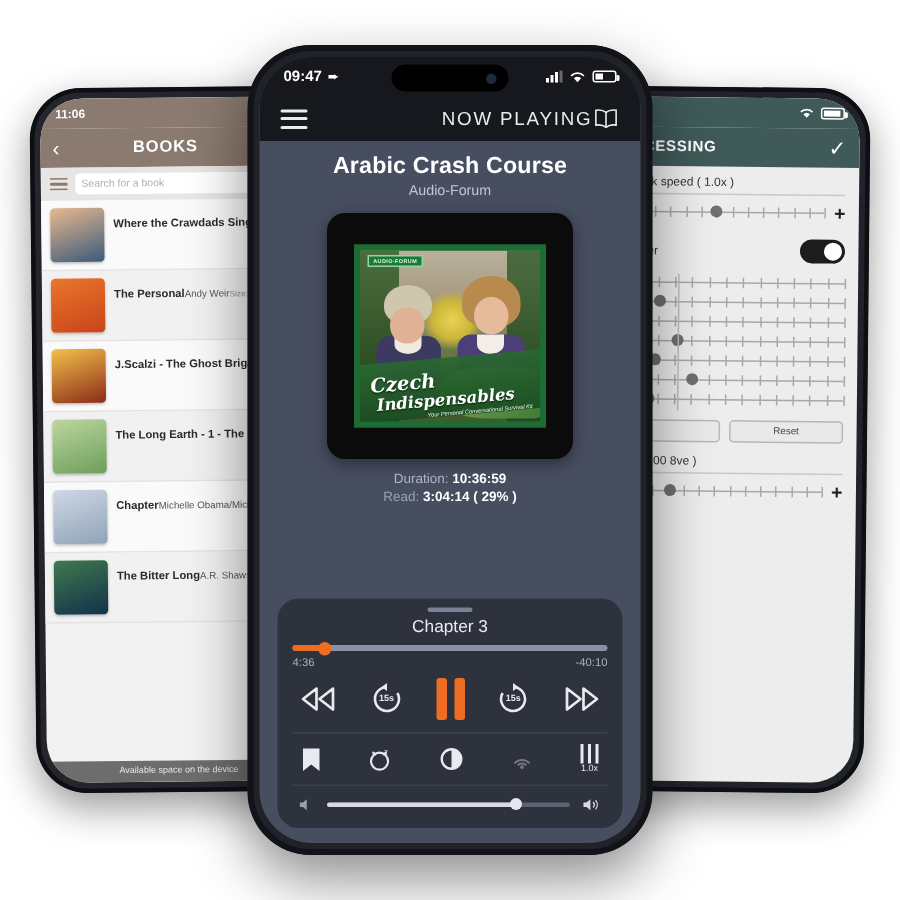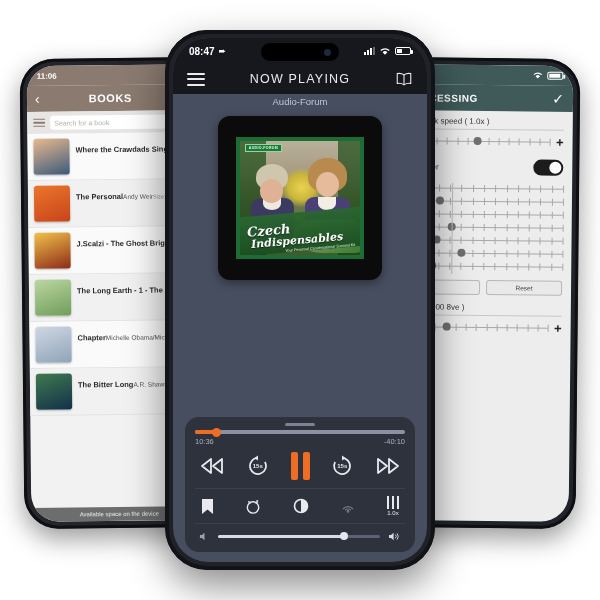--- a/index.html
+++ b/index.html
@@ -99,21 +99,21 @@
   .sigbars i { width:2px; background:#fff; display:block; }
   .batt { width:16px; height:8px; border:1px solid #fff; border-radius:2px; position:relative; }
   .batt b { position:absolute; left:1px; top:1px; bottom:1px; width:5px; background:#fff; display:block; }
   .batt:after { content:""; position:absolute; right:-3px; top:2px; width:2px; height:4px;
                 background:#fff; border-radius:0 1px 1px 0; }
 
   .c-nav { height:30px; background:#16181d; display:flex; align-items:center;
            padding:0 14px; color:#e9ebef; }
   .c-burger { width:18px; display:flex; flex-direction:column; gap:3.5px; }
   .c-burger i { height:2px; background:#e9ebef; display:block; border-radius:1px; }
-  .c-nav .ttl { flex:1; text-align:center; font-size:12.5px; letter-spacing:1.2px; }
+  .c-nav .ttl { flex:1; text-align:right; font-size:12.5px; letter-spacing:1.2px; }
   .bookicon { width:18px; height:14px; position:relative; }
   .bookicon svg { width:18px; height:14px; }
 
   .c-title { text-align:center; font-size:15.5px; font-weight:bold; color:#fff;
              margin-top:8px; letter-spacing:.1px; }
   .c-sub { text-align:center; font-size:9.5px; color:#c2c7d2; margin-top:2px; }
 
   .artwrap { width:164px; height:164px; margin:9px auto 0 auto; border-radius:12px;
              background:#0b0b0b; display:flex; align-items:center; justify-content:center;
              box-shadow:0 3px 10px rgba(0,0,0,.4); }
@@ -495,21 +495,21 @@
         <span class="plus">+</span>
       </div>
     </div>
     <div class="bez"></div>
   </div>
 
   <div class="phone" id="phoneCenter">
     <div class="screen">
 
       <div class="c-status">
-        <span class="c-time">08:47</span>
+        <span class="c-time">09:47</span>
         <span class="c-loc">➨</span>
         <span class="island">
             <span class="cam"></span>
           </span>
         <span class="c-right">
           <span class="sigbars">
             <i style="height:3px"></i>
               <i style="height:5px"></i>
               <i style="height:7px"></i>
               <i style="height:8px;opacity:.35"></i>
@@ -532,20 +532,21 @@
           </span>
         <span class="ttl">NOW PLAYING</span>
         <span class="bookicon">
           <svg viewBox="0 0 20 15">
               <path d="M10 3c-2-1.6-5-2-7.5-1.6v11C5 12 8 12.4 10 14c2-1.6 5-2 7.5-1.6v-11C15 1 12 1.4 10 3z" fill="none" stroke="#e9ebef" stroke-width="1.2"></path>
               <path d="M10 3v11" stroke="#e9ebef" stroke-width="1.2"></path>
             </svg>
         </span>
       </div>
 
+      <div class="c-title">Arabic Crash Course</div>
       <div class="c-sub">Audio-Forum</div>
 
       <div class="artwrap">
         <div class="art">
           <div class="photo">
             <div class="bg-shelf"></div>
             <div class="green-l"></div>
               <div class="green-r"></div>
             <div class="flowers"></div>
             <div class="w1">
@@ -563,30 +564,39 @@
             <div class="veg"></div>
             <div class="band"></div>
           </div>
           <div class="badge">AUDIO-FORUM</div>
           <div class="ctit">Czech</div>
           <div class="ctit2">Indispensables</div>
           <div class="ctit3">Your Personal Conversational Survival Kit</div>
         </div>
       </div>
 
+      <div class="dur">
+        <span>Duration:</span>
+        <b>10:36:59</b>
+      </div>
+      <div class="read">
+        <span>Read:</span>
+        <b>3:04:14 ( 29% )</b>
+      </div>
 
       <div class="panel">
         <div class="grab"></div>
+        <div class="chap">Chapter 3</div>
 
         <div class="pbar">
           <span class="fill" id="pFill" style="width: 10%;"></span>
             <span class="dot" id="pDot" style="left: 10%;"></span>
         </div>
         <div class="ptimes">
-          <span>10:36</span>
+          <span>4:36</span>
           <span>-40:10</span>
         </div>
 
         <div class="ctrls">
           <div>
             <svg width="26" height="18" viewBox="0 0 26 18">
                 <path d="M12 2 L3 9 L12 16 Z M23 2 L14 9 L23 16 Z" fill="none" stroke="#e8eaf0" stroke-width="1.8" stroke-linejoin="round"></path>
               </svg>
           </div>
           <div class="skip">

